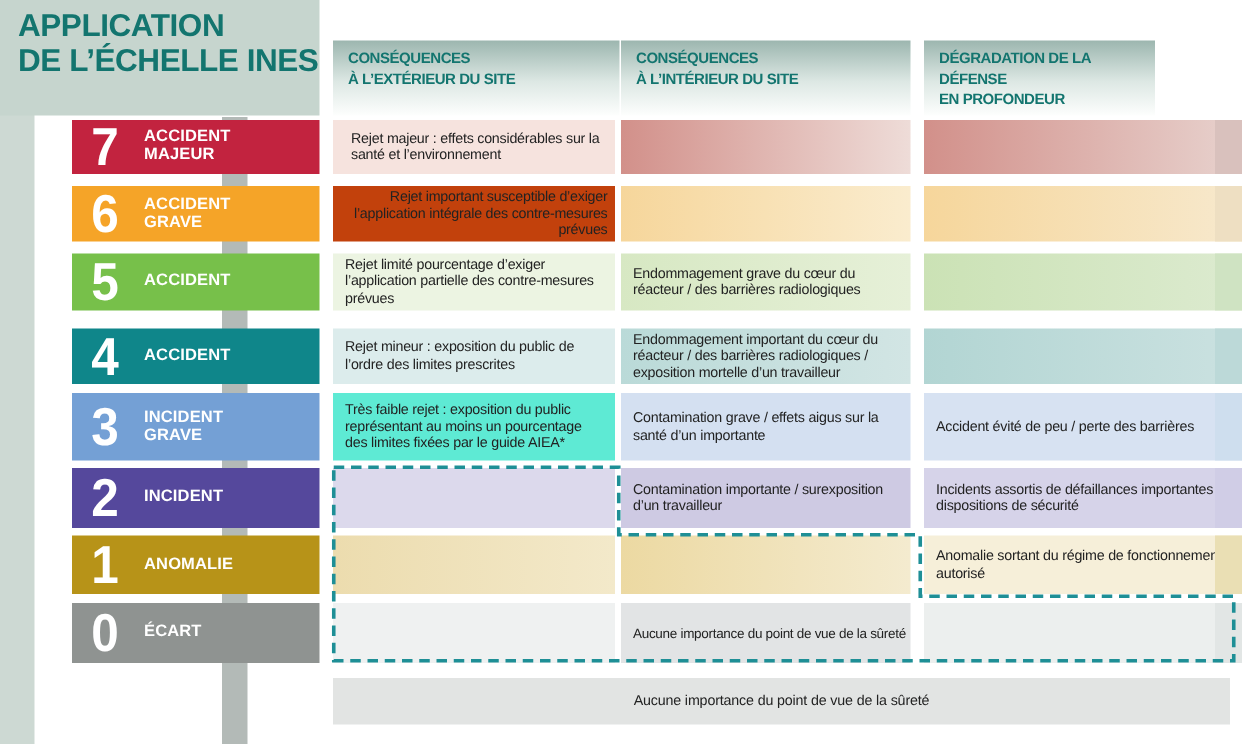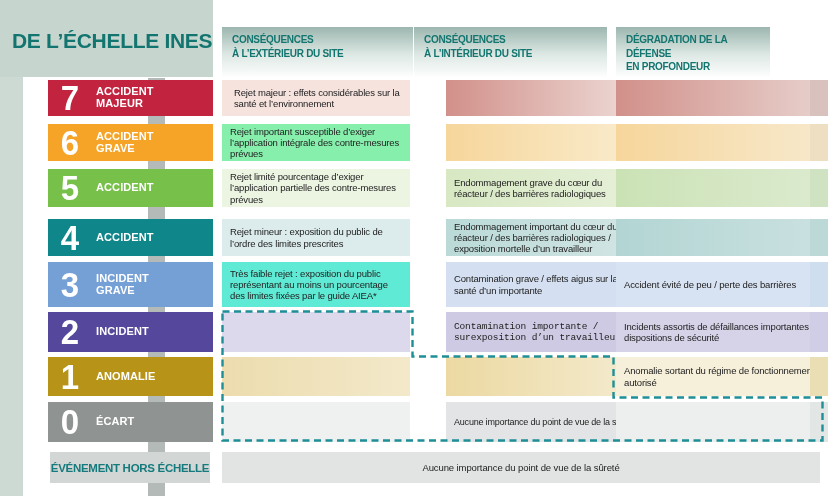--- a/index.html
+++ b/index.html
@@ -48,31 +48,31 @@
     width:86px; margin-left:4px; font-size:11px; font-weight:bold;
     line-height:1.08; letter-spacing:0.1px; text-transform:uppercase;
   }
   .cell {
     position:absolute; top:0; height:100%; box-sizing:border-box;
     display:flex; flex-direction:column; justify-content:center;
     font-size:9.5px; line-height:1.18; color:#222; letter-spacing:-0.15px;
     padding:2px 5px 2px 8px;
   }
   .cell.ext { left:222px; width:188px; }
-  .cell.int { left:414px; width:193px;margin-left:32px; }
+  .cell.int { left:414px; width:193px; }
   .cell.def { left:616px; width:224px; }
   .tail { position:absolute; top:0; left:810px; width:18px; height:100%; }
   .nowrap { white-space:nowrap; font-size:9px; letter-spacing:-0.2px; }
   
   .r7 .ext {background:#f6e3de;padding-left:12px;} .r7 .int{background:linear-gradient(to right,#d2908a,#eedcd8);} .r7 .def{background:linear-gradient(to right,#d2908a,#e9d6d2);} .r7 .tail{background:#d9c1bd;}
-  .r6 .ext {background:#86efac;} .r6 .int{background:linear-gradient(to right,#f6d69b,#faecce);} .r6 .def{background:linear-gradient(to right,#f6d69b,#f7ead0);} .r6 .tail{background:#eedfc2;}
+  .r6 .ext {background:#c2410c;text-align:right;} .r6 .int{background:linear-gradient(to right,#f6d69b,#faecce);} .r6 .def{background:linear-gradient(to right,#f6d69b,#f7ead0);} .r6 .tail{background:#eedfc2;}
   .r5 .ext {background:#ecf4e2;} .r5 .int{background:linear-gradient(to right,#d7e8c3,#e6f0d8);} .r5 .def{background:linear-gradient(to right,#cbe2b5,#ddebd1);} .r5 .tail{background:#cfe3c2;}
   .r4 .ext {background:#dcecec;} .r4 .int{background:linear-gradient(to right,#badad8,#d2e5e4);} .r4 .def{background:linear-gradient(to right,#b2d5d3,#cce2e1);} .r4 .tail{background:#bcd9d8;}
   .r3 .ext {background:#5eead4;} .r3 .int{background:#d4e0f1;} .r3 .def{background:#d7e2f2;} .r3 .tail{background:#cedeee;}
-  .r2 .ext {background:#dcd9ec;} .r2 .int{background:#cecae3;font-family:Liberation Mono, monospace;} .r2 .def{background:#d6d3e9;} .r2 .tail{background:#d0cde6;}
+  .r2 .ext {background:#dcd9ec;} .r2 .int{background:#cecae3;} .r2 .def{background:#d6d3e9;} .r2 .tail{background:#d0cde6;}
   .r1 .ext {background:linear-gradient(to right,#ecdcae,#f3e9ca);} .r1 .int{background:linear-gradient(to right,#ecd9a2,#f4ebcf);} .r1 .def{background:#f6efd9;} .r1 .tail{background:#eadfb4;}
   .r0 .ext {background:#eff1f1;} .r0 .int{background:#e2e4e5;} .r0 .def{background:#ecefee;} .r0 .tail{background:#e2e6e5;}
   
   .offscale-label {
     position:absolute; left:50px; top:452px; width:160px; height:31px; z-index:1;
     background:#d2d6d4; color:#157a7d; font-weight:bold; font-size:11.5px;
     letter-spacing:-0.3px; display:flex; align-items:center; justify-content:center;
     text-transform:uppercase;
   }
   .offscale-cell {
@@ -84,21 +84,21 @@
   .dash-overlay { position:absolute; left:0; top:0; z-index:5; pointer-events:none; }
 </style>
 </head>
 <body>
 
 <div class="canvas">
   <div class="left-strip"></div>
   <div class="gray-strip"></div>
 
   <div class="title-block">
-    <span class="t"><br><span>DE L’ÉCHELLE INES</span></span>
+    <span class="t"><span>APPLICATION</span><br><span>DE L’ÉCHELLE INES</span></span>
   </div>
 
   <div class="header-box" id="hdr-ext">
     <span>CONSÉQUENCES</span><br>
     <span>À L’EXTÉRIEUR DU SITE</span>
   </div>
   <div class="header-box" id="hdr-int">
     <span>CONSÉQUENCES</span><br>
     <span>À L’INTÉRIEUR DU SITE</span>
   </div>
@@ -188,19 +188,18 @@
     <div class="bar" style="background-color: rgb(143, 147, 145);">
       <span class="num">0</span>
       <span class="lbl">ÉCART</span>
     </div>
     <div class="cell ext"></div>
     <div class="cell int nowrap">Aucune importance du point de vue de la sûreté</div>
     <div class="cell def"></div>
     <div class="tail"></div>
   </div>
 
-  <div class="offscale-label">ÉVÉNEMENT HORS ÉCHELLE</div>
   <div class="offscale-cell">Aucune importance du point de vue de la sûreté</div>
 
   <svg class="dash-overlay" width="828" height="496">
     <path d="M 222.5 311.5 L 412.5 311.5 L 412.5 356.5 L 613.5 356.5 L 613.5 397.5 L 822.5 397.5 L 822.5 440.5 L 222.5 440.5 Z" fill="none" stroke="#1e8f96" stroke-width="2.4" stroke-dasharray="7 4.5"></path>
   </svg>
 </div>
 
 </body></html>

